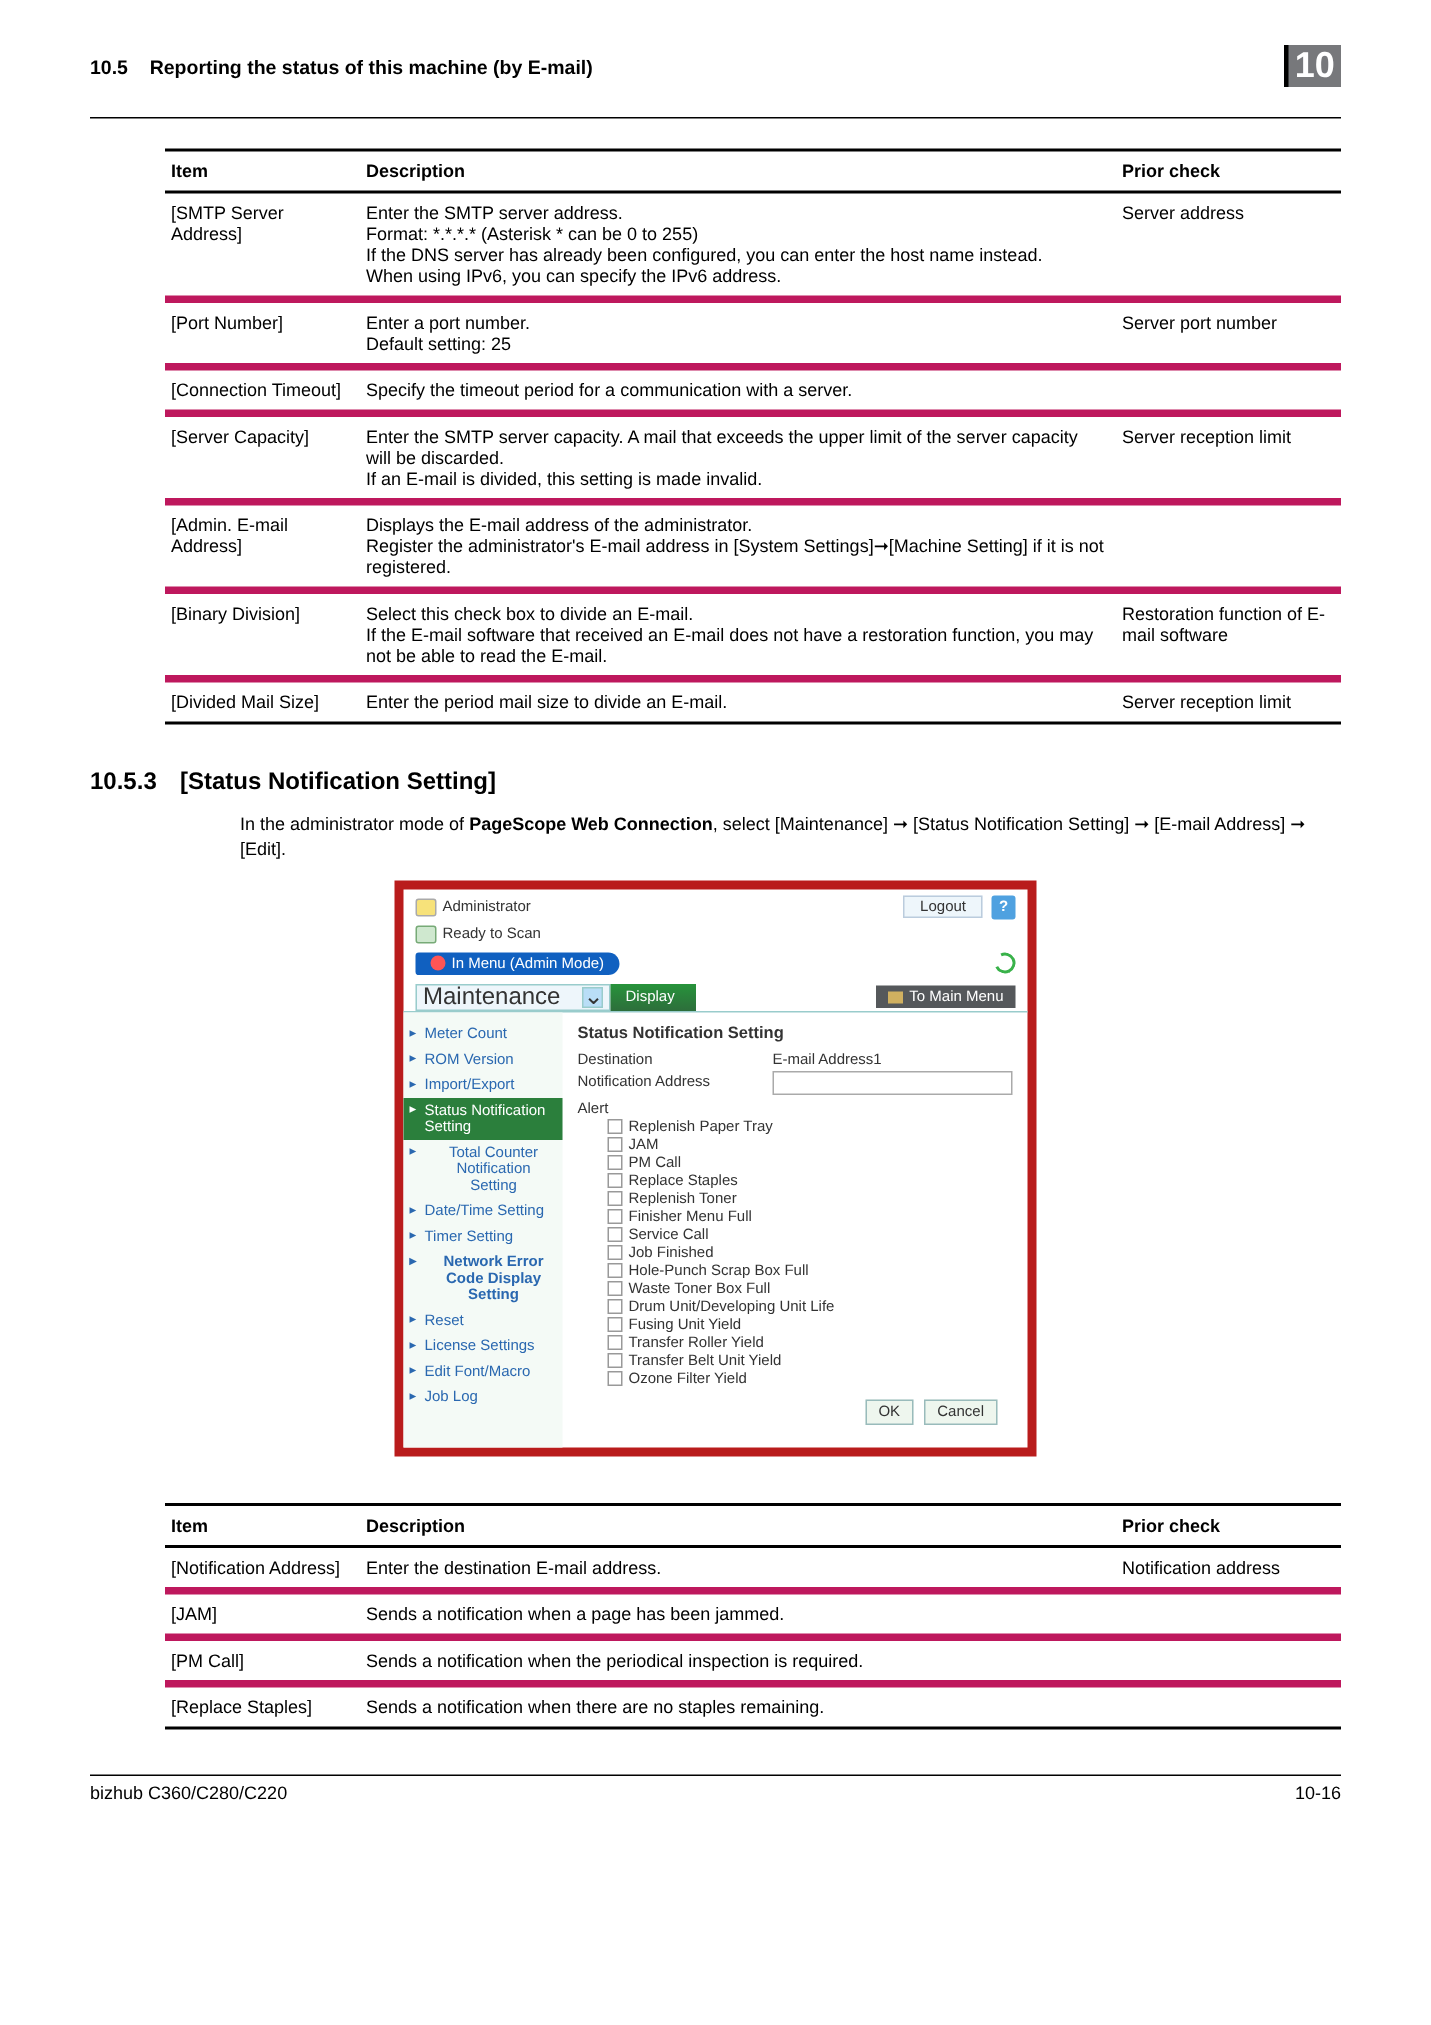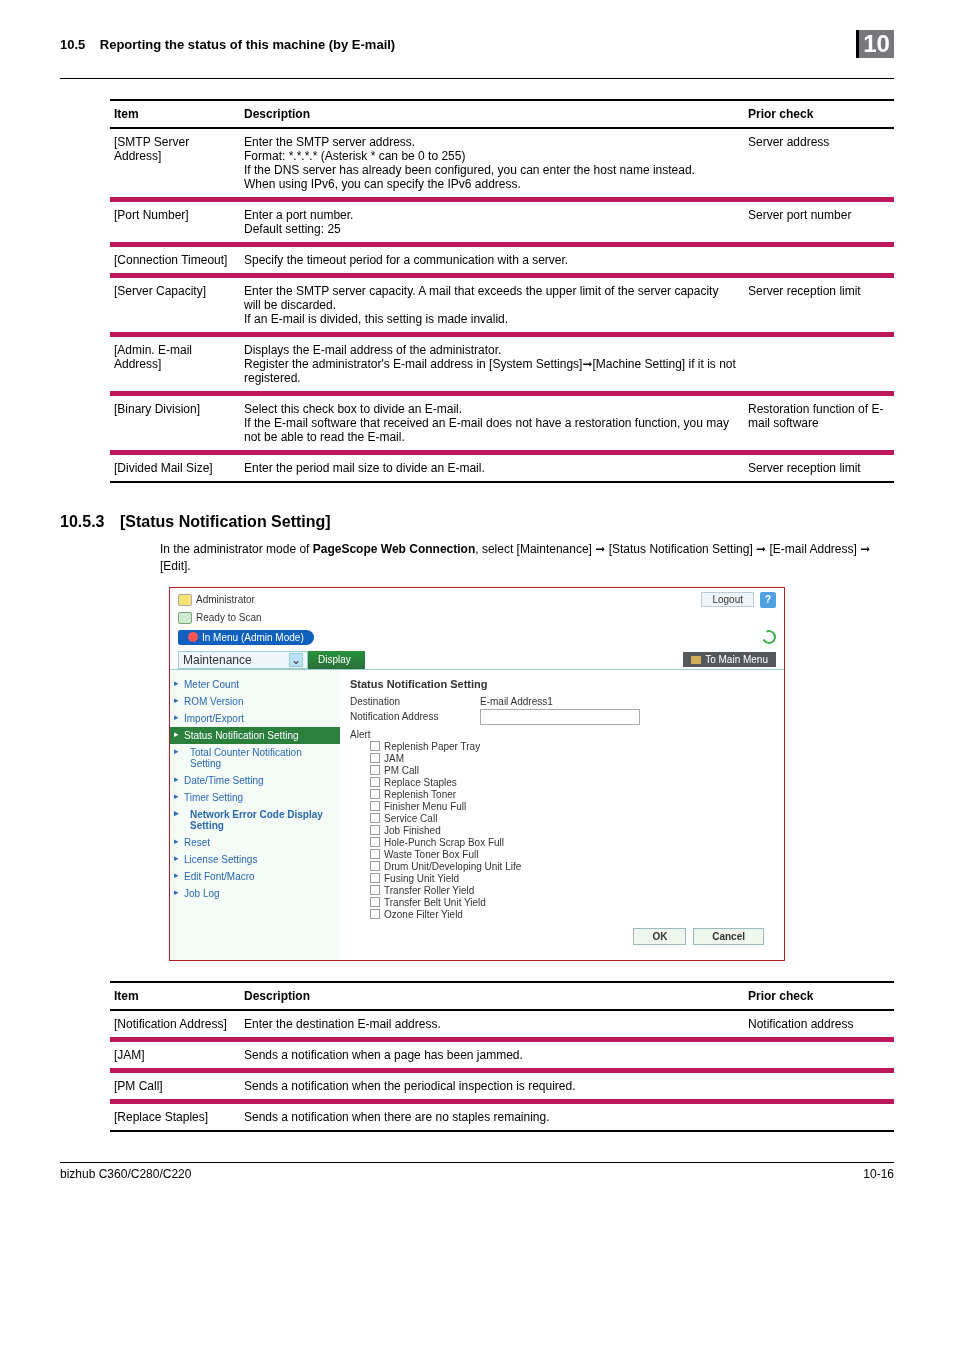--- a/index.html
+++ b/index.html
@@ -79,23 +79,23 @@
   .sec-num { width: 60px; }
   .body-text {
     margin-left: 100px;
     margin-right: 10px;
     margin-bottom: 12px;
     line-height: 1.4;
   }
 
   
   .admin-mock {
-    width: 616px;
-    margin: 6px auto 20px auto;
-    border: 1px solid #b91c1c;
+    width: 428px;
+    margin: 6px auto 31px auto;
+    border: 6px solid #b91c1c;
     font-size: 10px;
     color: #333;
   }
   .admin-top {
     display: flex;
     justify-content: space-between;
     align-items: center;
     padding: 4px 8px 0 8px;
   }
   .admin-top-left { display:flex; align-items:center; gap:4px; }
@@ -123,21 +123,21 @@
     display:inline-flex; align-items:center; gap:4px;
   }
   .mode-pill .mic { width:10px; height:10px; background:#f55; border-radius:50%; display:inline-block; }
   .refresh-icon {
     width:14px; height:14px; border:2px solid #39b24a; border-left-color:transparent; border-radius:50%;
     display:inline-block; transform:rotate(20deg);
   }
   .tab-row { display:flex; align-items:center; padding:0 8px; justify-content:space-between;}
   .tab-left { display:flex; align-items:center; gap:0;}
   .tab-select {
-    border:1px solid #9cc; background:#eef6fb; padding:1px 4px; height:18px; font-size:12px;
+    border:1px solid #9cc; background:#eef6fb; padding:1px 4px; height:18px; font-size:16px;
     width:130px; display:flex; justify-content:space-between; align-items:center;
   }
   .tab-caret { background:#b9def7; width:14px; height:14px; text-align:center; line-height:12px; border:1px solid #9cc;}
   .tab-display {
     background: linear-gradient(#27933b,#2d6e3b); color:#fff; padding:2px 14px 2px 10px;
     margin-left:0; height:18px; line-height:14px;
   }
   .to-main {
     background:#55585b; color:#fff; padding:2px 8px; display:flex; align-items:center; gap:4px;
   }
@@ -149,34 +149,34 @@
   .side-item {
     padding:3px 6px 3px 14px; color:#2a68b0; font-size:10px; position:relative;
   }
   .side-item::before {
     content:"▸"; position:absolute; left:4px; top:2px; font-size:9px; color:#2a68b0;
   }
   .side-item.active {
     background:#2b7f3c; color:#fff;
   }
   .side-item.active::before { content:"▸"; color:#fff; }
-  .side-sub { padding-left:20px; font-weight:bold; }
+  .side-sub { padding-left:20px; font-weight:bold;text-align:center; }
   .admin-main { flex:1; padding:8px 10px; }
   .admin-main h4 { margin:0 0 6px 0; font-size:11px; font-weight:bold;}
   .form-row { display:flex; margin:2px 0; align-items:center; }
   .form-row .lbl { width:130px; }
   .form-row input[type=text] { width:160px; height:16px; border:1px solid #aaa; font-size:10px;}
   .alert-title { margin-top:4px; }
   .chk-row { padding-left:20px; margin:1px 0; display:flex; align-items:center; gap:4px;}
   .chk {
     width:10px; height:10px; border:1px solid #999; background:#fff; display:inline-block;
   }
   .btn-row { text-align:right; padding:10px 10px 10px 0;}
   .btn {
-    border:1px solid #9bb; background:#eef6ee; padding:2px 18px; font-size:10px; margin-left:4px;font-weight:bold;
+    border:1px solid #9bb; background:#eef6ee; padding:2px 8px; font-size:10px; margin-left:4px;
   }
 
   
   .footer-rule { border:0; border-top:1px solid #000; margin-top:26px; margin-bottom:4px;}
   .page-footer { display:flex; justify-content:space-between; font-size:12px; }
 </style>
 </head>
 <body>
 
 <div class="page-header">

